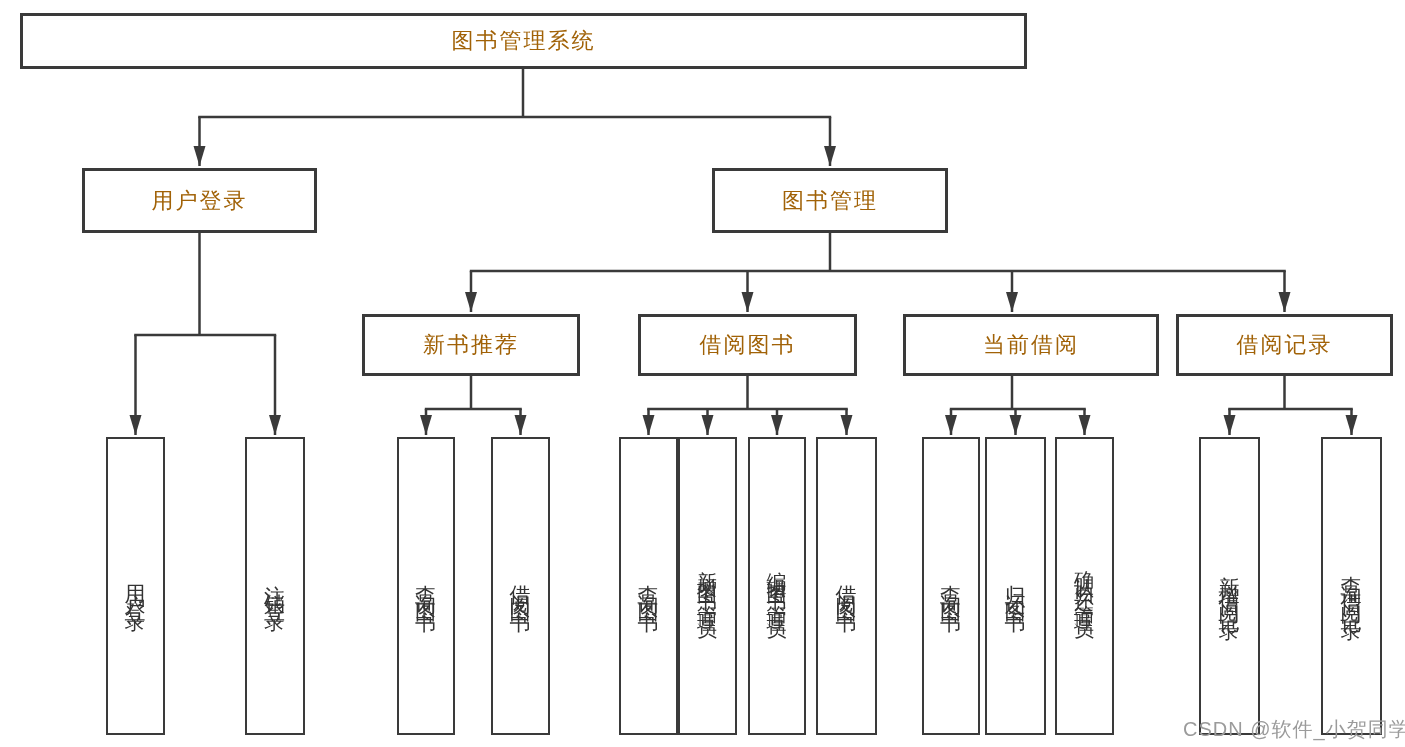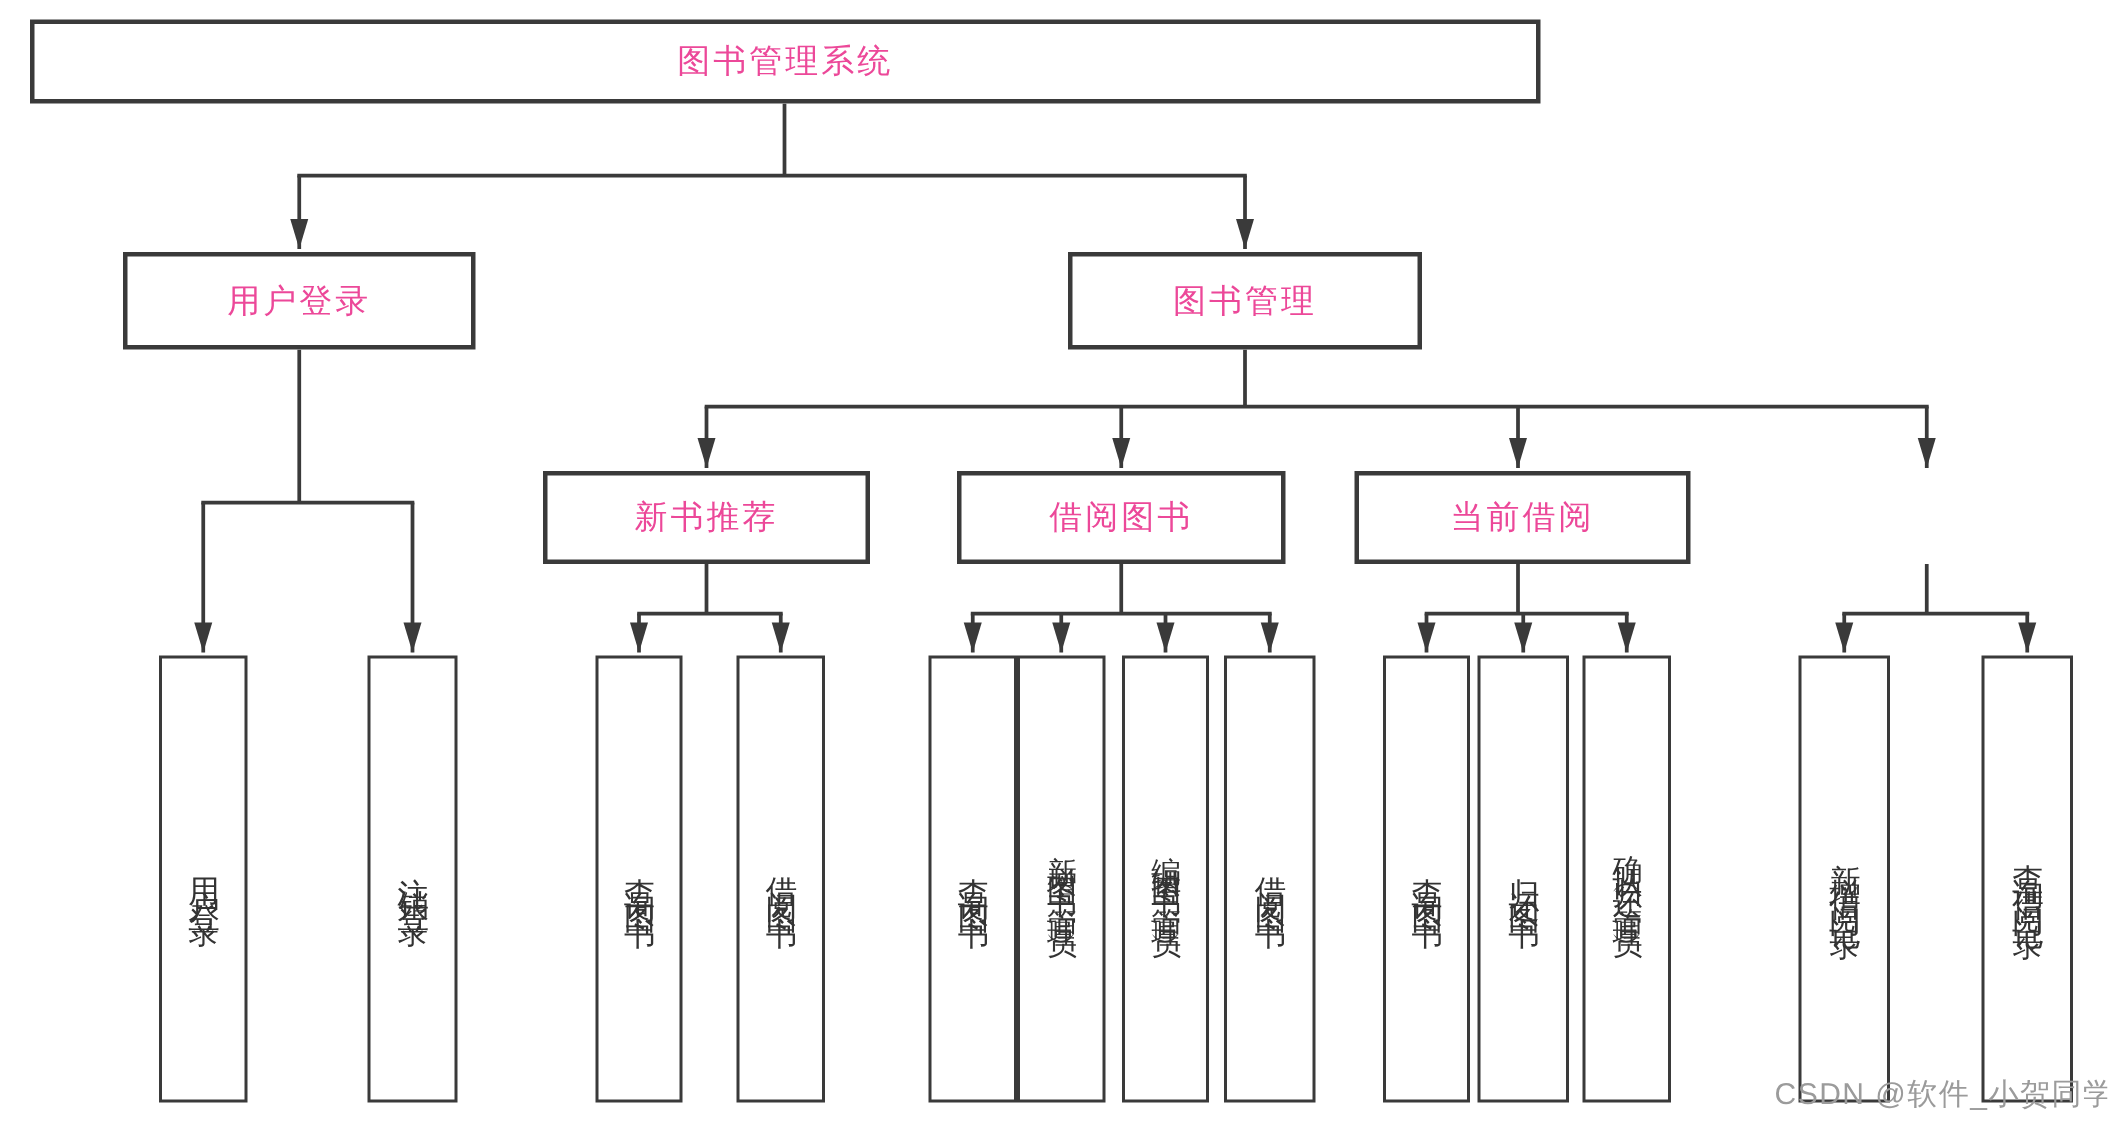--- a/index.html
+++ b/index.html
@@ -20,21 +20,21 @@
   .hnode {
     position: absolute;
     box-sizing: border-box;
     border: 3px solid #3a3a3a;
     background: #ffffff;
     display: flex;
     align-items: center;
     justify-content: center;
     font-size: 22px;
     letter-spacing: 2px;
-    color: #ec4899;
+    color: #a16207;
     z-index: 1;
   }
   .leaf {
     position: absolute;
     top: 437px;
     height: 298px;
     box-sizing: border-box;
     border: 2.5px solid #3a3a3a;
     background: #ffffff;
     display: flex;
@@ -65,21 +65,21 @@
     white-space: nowrap;
     z-index: 2;
   }
 
   
   #n-root   { left: 20px;   top: 13px;  width: 1007px; height: 56px; }
   #n-login  { left: 82px;   top: 168px; width: 235px;  height: 65px; }
   #n-mgmt   { left: 712px;  top: 168px; width: 236px;  height: 65px; }
   #n-newrec { left: 362px;  top: 314px; width: 218px;  height: 62px; }
   #n-borrow { left: 638px;  top: 314px; width: 219px;  height: 62px; }
-  #n-curr   { left: 903px;  top: 314px; width: 224px;  height: 62px; }
+  #n-curr   { left: 903px;  top: 314px; width: 256px;  height: 62px; }
   #n-record { left: 1176px; top: 314px; width: 217px;  height: 62px; }
 
   #lf-1  { left: 106px;  width: 59px; }
   #lf-2  { left: 245px;  width: 60px; }
   #lf-3  { left: 397px;  width: 58px; }
   #lf-4  { left: 491px;  width: 59px; }
   #lf-5  { left: 619px;  width: 59px; }
   #lf-6  { left: 678px;  width: 59px; }
   #lf-7  { left: 748px;  width: 58px; }
   #lf-8  { left: 816px;  width: 61px; }
@@ -157,20 +157,23 @@
 
   <div id="n-newrec" class="hnode">
     <span>新书推荐</span>
   </div>
   <div id="n-borrow" class="hnode">
     <span>借阅图书</span>
   </div>
   <div id="n-curr" class="hnode">
     <span>当前借阅</span>
   </div>
+  <div id="n-record" class="hnode">
+    <span>借阅记录</span>
+  </div>
 
   <div id="lf-1" class="leaf">
     <span class="vtext">用户登录</span>
   </div>
   <div id="lf-2" class="leaf">
     <span class="vtext">注销登录</span>
   </div>
   <div id="lf-3" class="leaf">
     <span class="vtext">查询图书</span>
   </div>

